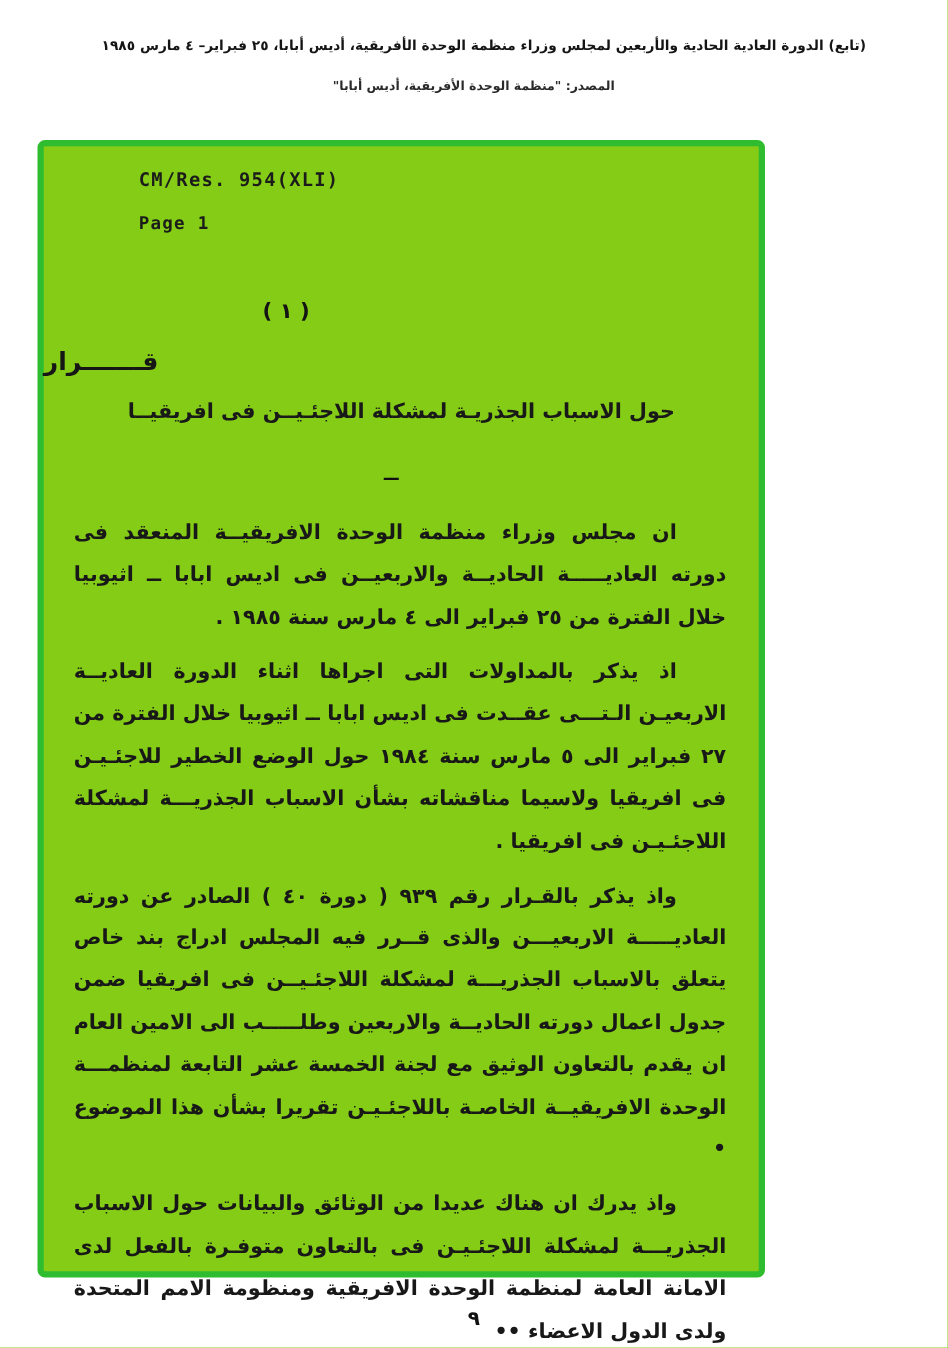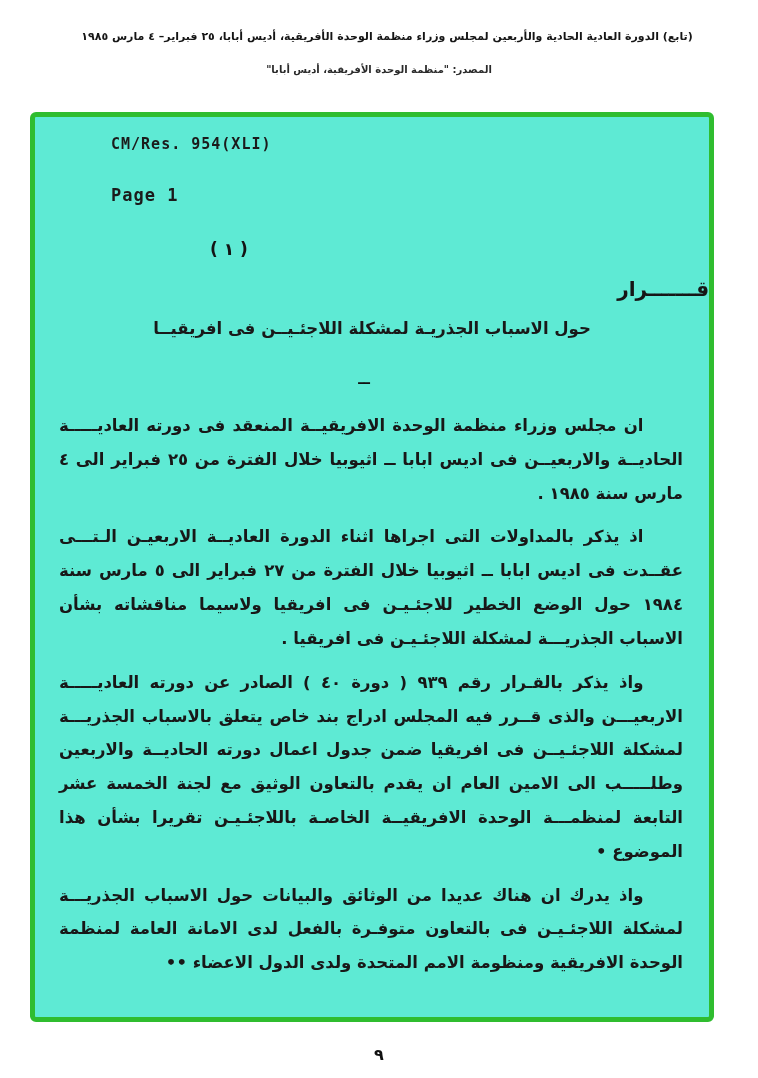--- a/index.html
+++ b/index.html
@@ -16,44 +16,43 @@
     font-size:11px; font-weight:bold; color:#151515;
     letter-spacing:.2px; white-space:nowrap;
   }
   .source-line {
     position:absolute; top:64px; left:0; right:0;
     text-align:center; direction:rtl;
     font-size:10px; font-weight:bold; color:#2a2a2a;
   }
   .scan-frame {
     position:absolute; top:112px; left:30px;
-    width:684px; height:910px;
+    width:582px; height:910px;
     border:5px solid #2fbd2f; border-radius:6px;
-    background:#5eead4;
+    background:#84cc16;
   }
   .doc-ref {
     position:absolute; top:18px; left:76px;
     font-family:"DejaVu Sans Mono", monospace;
     font-size:15px; font-weight:bold; color:#1b1b1b;
     letter-spacing:1px;
   }
   .doc-page {
     position:absolute; top:54px; left:76px;
     font-family:"DejaVu Sans Mono", monospace;
-    font-size:17px; font-weight:bold; color:#1b1b1b;
+    font-size:14px; font-weight:bold; color:#1b1b1b;
     letter-spacing:1px;
-    margin-top:14px;
   }
   .item-number {
     position:absolute; top:122px; left:175px;
     direction:rtl; font-size:17px; font-weight:bold; color:#141414;
   }
   .doc-title {
     position:absolute; top:160px; left:0; right:0;
-    text-align:right; direction:rtl;
+    text-align:left; direction:rtl;
     font-size:20px; font-weight:bold; color:#161616;
     letter-spacing:1px;
   }
   .doc-subtitle {
     position:absolute; top:202px; left:0; right:0;
     text-align:center; direction:rtl;
     font-size:16.5px; font-weight:bold; color:#191919;
   }
   .separator {
     position:absolute; top:248px; left:0; right:16px;

